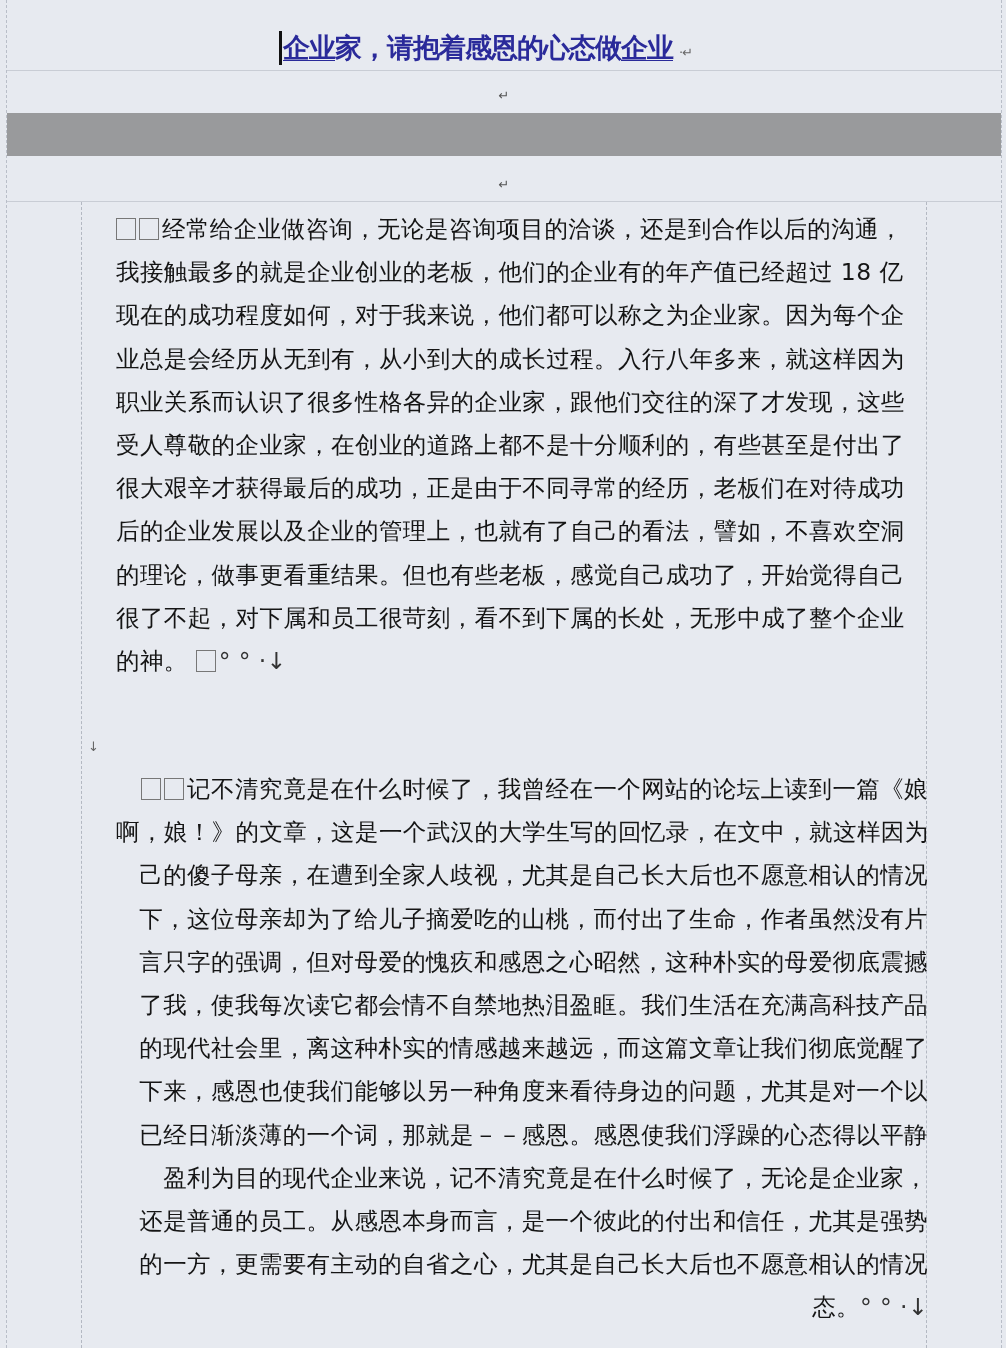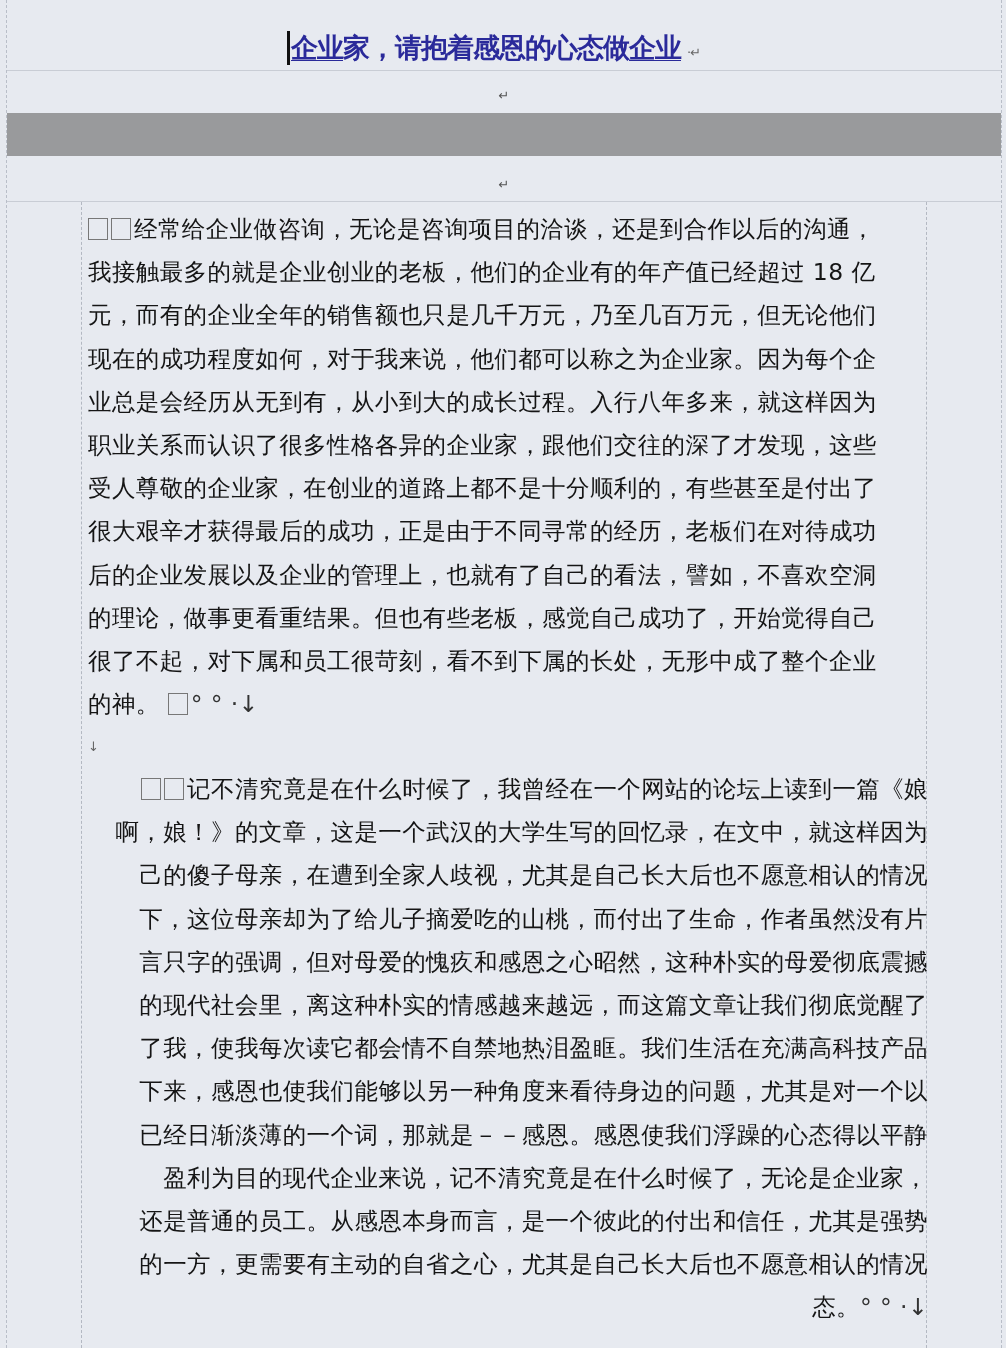--- a/index.html
+++ b/index.html
@@ -26,21 +26,21 @@
     }
     .title-row {
       position: absolute;
       left: 0; right: 0;
       top: 0;
       height: 70px;
       border-bottom: 1px solid #c9cdd5;
     }
     .title {
       position: absolute;
-      left: 280px;
+      left: 272px;
       top: 28px;
       font-size: 27px;
       font-weight: bold;
       color: #2a2a9a;
       letter-spacing: -1px;
       white-space: nowrap;
       line-height: 40px;
     }
     .title .ul {
       text-decoration: underline;
@@ -96,20 +96,21 @@
       width: 840px;
       font-size: 23.5px;
       line-height: 43.2px;
       color: #151515;
       letter-spacing: 0.4px;
     }
     .paragraph .line {
       display: block;
       white-space: nowrap;
       height: 43.2px;
+      margin-left: 28px;
     }
     .box-glyph {
       display: inline-block;
       width: 18px;
       height: 20px;
       border: 1px solid #777;
       margin-right: 3px;
       vertical-align: -3px;
       background: transparent;
     }
@@ -141,42 +142,41 @@
 
   <div class="para-mark-row" style="top: 177px;">↵</div>
 
   <div class="sep-line"></div>
 
   <div class="text-area">
 
     <div class="paragraph" style="top: 6px;">
       <span class="line"><span class="box-glyph"></span><span class="box-glyph"></span><span>经常给企业做咨询，无论是咨询项目的洽谈，还是到合作以后的沟通，</span></span>
       <span class="line">我接触最多的就是企业创业的老板，他们的企业有的年产值已经超过 18 亿</span>
-      <span class="line">元，而有的企业全年的销售额也只是几千万元，乃至几百万元，但无论他们</span>
       <span class="line">现在的成功程度如何，对于我来说，他们都可以称之为企业家。因为每个企</span>
       <span class="line">业总是会经历从无到有，从小到大的成长过程。入行八年多来，就这样因为</span>
       <span class="line">职业关系而认识了很多性格各异的企业家，跟他们交往的深了才发现，这些</span>
       <span class="line">受人尊敬的企业家，在创业的道路上都不是十分顺利的，有些甚至是付出了</span>
       <span class="line">很大艰辛才获得最后的成功，正是由于不同寻常的经历，老板们在对待成功</span>
       <span class="line">后的企业发展以及企业的管理上，也就有了自己的看法，譬如，不喜欢空洞</span>
       <span class="line">的理论，做事更看重结果。但也有些老板，感觉自己成功了，开始觉得自己</span>
       <span class="line">很了不起，对下属和员工很苛刻，看不到下属的长处，无形中成了整个企业</span>
       <span class="line"><span>的神。</span><span class="box-glyph" style="margin-left:8px;"></span><span class="tail">° ° ·↓</span></span>
     </div>
 
     <div class="blank-mark">↓</div>
 
     <div class="paragraph" style="top: 566px; text-align: right;">
       <span class="line"><span class="box-glyph"></span><span class="box-glyph"></span><span>记不清究竟是在什么时候了，我曾经在一个网站的论坛上读到一篇《娘</span></span>
       <span class="line">啊，娘！》的文章，这是一个武汉的大学生写的回忆录，在文中，就这样因为</span>
       <span class="line">己的傻子母亲，在遭到全家人歧视，尤其是自己长大后也不愿意相认的情况</span>
       <span class="line">下，这位母亲却为了给儿子摘爱吃的山桃，而付出了生命，作者虽然没有片</span>
       <span class="line">言只字的强调，但对母爱的愧疚和感恩之心昭然，这种朴实的母爱彻底震撼</span>
+      <span class="line">了我，使我每次读它都会情不自禁地热泪盈眶。我们生活在充满高科技产品</span>
       <span class="line">的现代社会里，离这种朴实的情感越来越远，而这篇文章让我们彻底觉醒了</span>
-      <span class="line">了我，使我每次读它都会情不自禁地热泪盈眶。我们生活在充满高科技产品</span>
       <span class="line">下来，感恩也使我们能够以另一种角度来看待身边的问题，尤其是对一个以</span>
       <span class="line">已经日渐淡薄的一个词，那就是－－感恩。感恩使我们浮躁的心态得以平静</span>
       <span class="line">盈利为目的现代企业来说，记不清究竟是在什么时候了，无论是企业家，</span>
       <span class="line">还是普通的员工。从感恩本身而言，是一个彼此的付出和信任，尤其是强势</span>
       <span class="line">的一方，更需要有主动的自省之心，尤其是自己长大后也不愿意相认的情况</span>
       <span class="line"><span>态。</span><span class="tail">° ° ·↓</span></span>
     </div>
 
   </div>
 </div>

